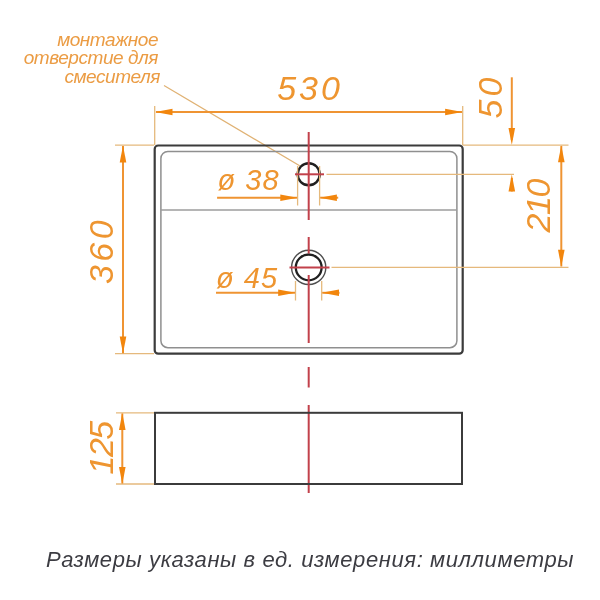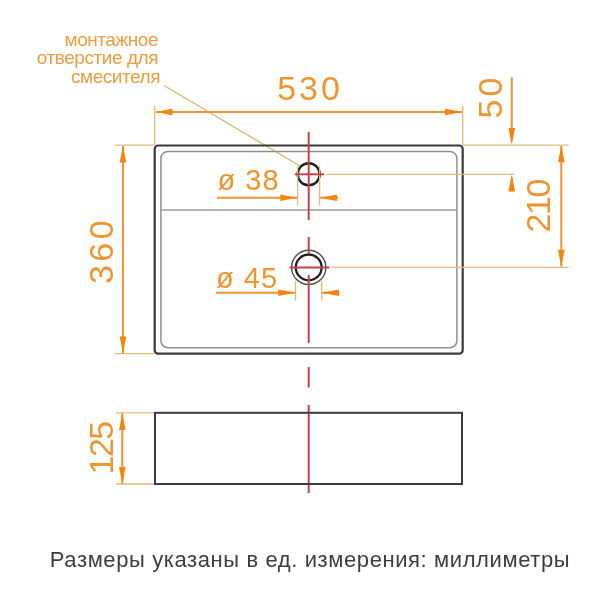--- a/index.html
+++ b/index.html
@@ -1,16 +1,16 @@
 <!DOCTYPE html>
 <html><head>
 <meta charset="utf-8">
 <style>
   html,body{margin:0;padding:0;background:#fff;}
-  .wrap{width:600px;height:600px;position:relative;overflow:hidden;background:#fff;}
+  .wrap{width:600px;height:600px;position:relative;overflow:hidden;background:#fff;font-style:italic;}
   text{font-family:"Liberation Sans", sans-serif;}
   .dimnum{font-size:34px;fill:#ee9530;letter-spacing:3px;}
   .dianum{font-size:29px;fill:#ee9530;letter-spacing:1px;}
   .ann{font-size:19px;fill:#eb9c44;letter-spacing:-0.45px;}
   .cap{font-size:22px;fill:#3c3c42;letter-spacing:0.6px;}
 </style>
 </head>
 <body>
 <div class="wrap">
 <svg width="600" height="600" viewBox="0 0 600 600">

